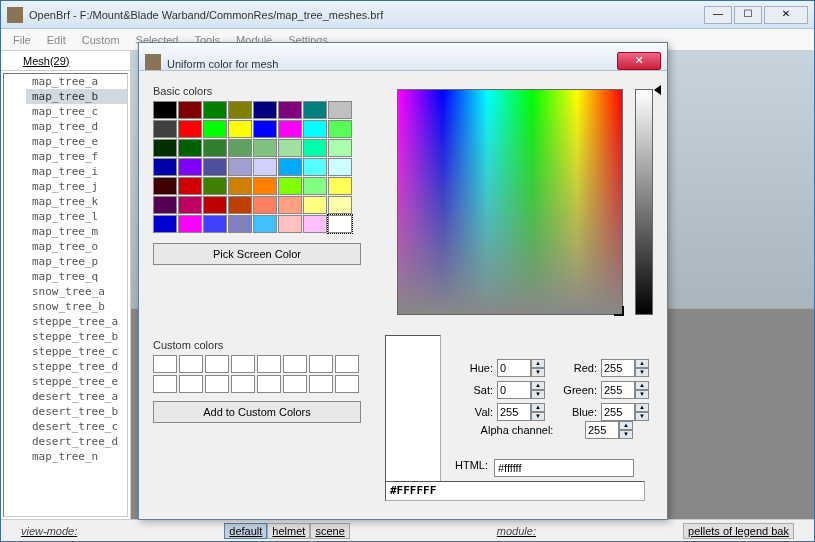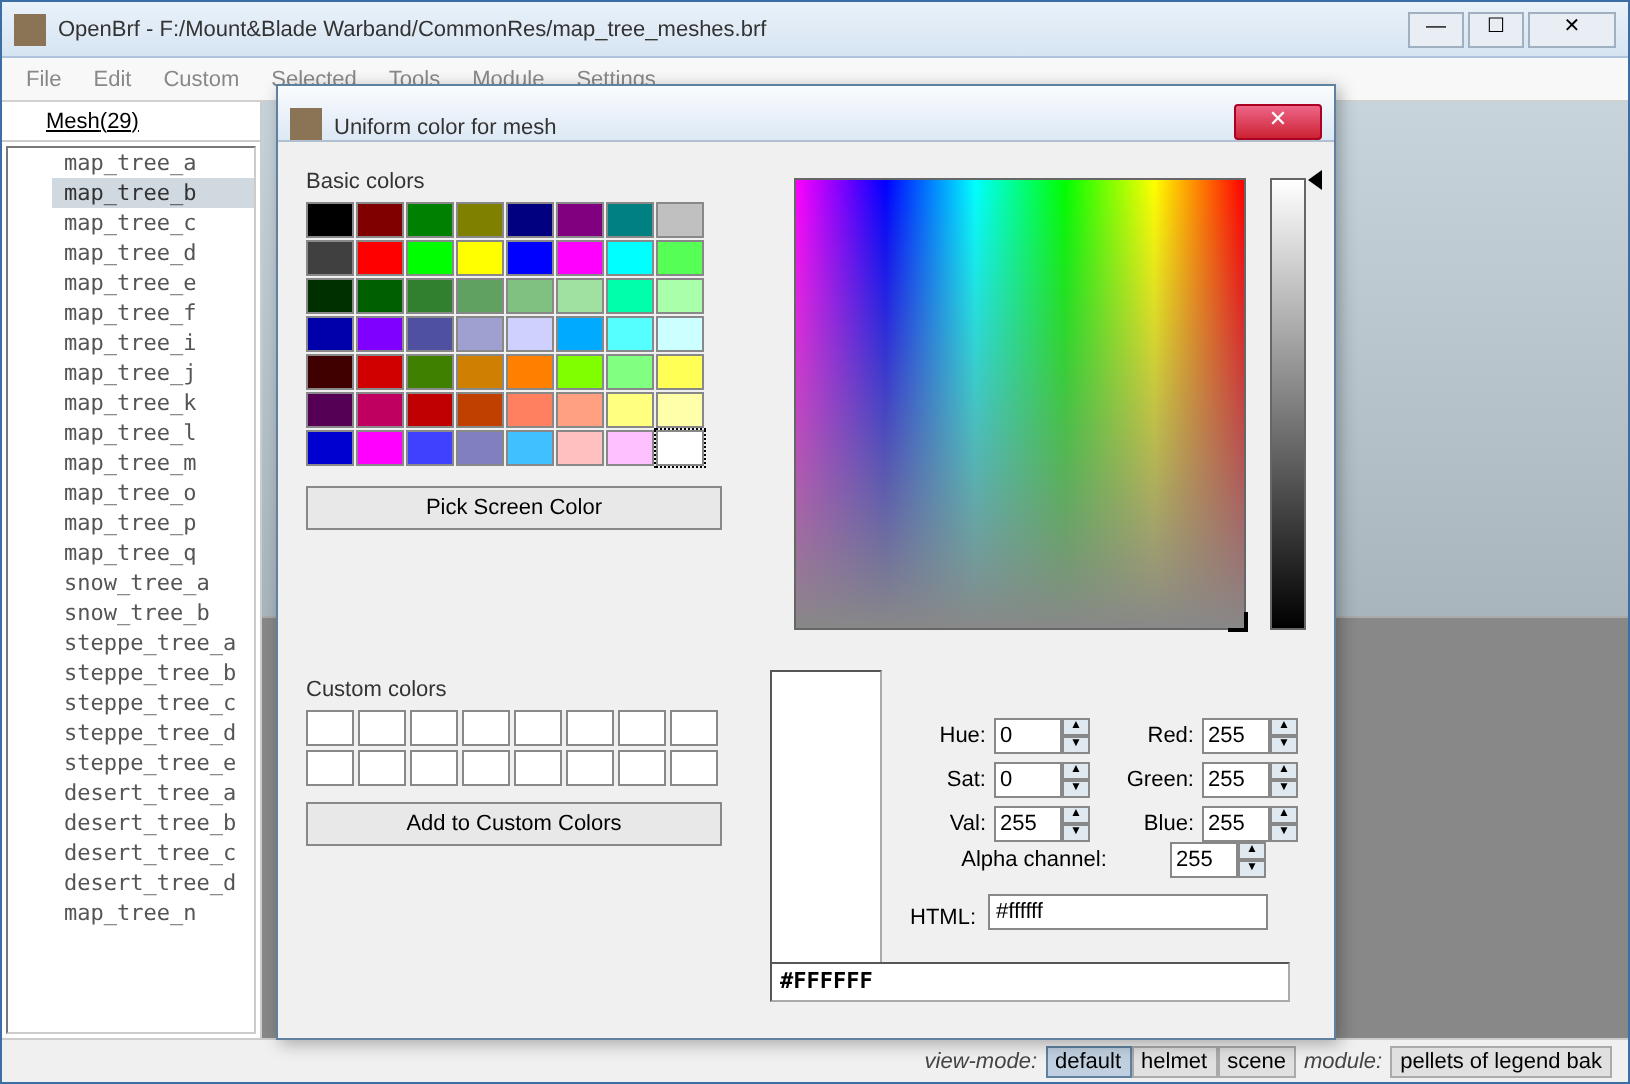--- a/index.html
+++ b/index.html
@@ -19,21 +19,21 @@
 .workspace { display: flex; height: calc(100% - 72px); }
 .left-panel { width: 130px; border-right: 1px solid #ccc; display: flex; flex-direction: column; }
 .tab-header { height: 20px; border-bottom: 1px solid #ccc; background: #fff; padding: 2px 22px; display: flex; align-items: center; }
 .tab-header span { text-decoration: underline; }
 .mesh-list { flex: 1; overflow-y: auto; background: #fff; border: 1px inset #ccc; margin: 2px; padding-left: 22px; }
 .mesh-list div { padding: 1px 6px; color: #555; font-family: monospace; font-size: 11px; cursor: pointer; }
 .mesh-list div.selected { background: #d0d8e0; color: #333; }
 .viewport { flex: 1; background: linear-gradient(#c8d4dc, #909ca4); position: relative; }
 .viewport .ground { position: absolute; bottom: 0; left: 0; right: 0; height: 45%; background: #888; border-top: 1px solid #aaa; }
 
-.statusbar { position: absolute; bottom: 0; left: 0; right: 0; height: 22px; background: #f0f0f0; border-top: 1px solid #ccc; display: flex; align-items: center; justify-content: flex-end; padding: 0 8px; gap: 4px; }
+.statusbar { position: absolute; bottom: 0; left: 0; right: 0; height: 22px; background: #f0f0f0; border-top: 1px solid #ccc; display: flex; align-items: center; justify-content: space-between; padding: 0 20px; gap: 4px; text-decoration: underline; }
 .statusbar .lbl { font-style: italic; color: #444; }
 .statusbar .md { padding: 1px 4px; background: #e0e0e0; border: 1px solid #aaa; cursor: pointer; }
 .statusbar .md.active { background: #c0d0e0; border-color: #6080a0; }
 
 .dialog { position: absolute; top: 42px; left: 138px; width: 530px; height: 478px; background: #f0f0f0; border: 1px solid #6080a0; box-shadow: 2px 2px 8px rgba(0,0,0,0.3); }
 .dlg-title { height: 28px; background: linear-gradient(#fafcff, #dce8f4); display: flex; align-items: flex-end; padding: 0 6px; border-bottom: 1px solid #b0c0d0; }
 .dlg-title .dlg-icon { width: 16px; height: 16px; background: #8b7355; margin-right: 6px; }
 .dlg-title .dlg-text { flex: 1; color: #333; }
 .dlg-close { width: 44px; height: 18px; background: linear-gradient(#e68, #c23); color: #fff; text-align: center; border: 1px solid #a02; line-height: 14px; cursor: pointer; border-radius: 2px; }
 
@@ -56,21 +56,21 @@
 
 .num-fields { position: absolute; top: 266px; left: 324px; display: grid; grid-template-columns: 30px 50px 46px 50px; gap: 4px 4px; align-items: center; margin-top: 22px; }
 .num-fields label { text-align: right; }
 .spin { display: flex; }
 .spin input { width: 34px; height: 18px; border: 1px solid #888; padding: 0 2px; }
 .spin .arrows { width: 14px; display: flex; flex-direction: column; }
 .spin .arrows div { height: 9px; border: 1px solid #888; background: #e0e8f0; font-size: 6px; text-align: center; line-height: 7px; cursor: pointer; }
 
 .alpha-row { position: absolute; top: 350px; left: 316px; display: flex; align-items: center; gap: 6px; }
 .alpha-row label { width: 124px; text-align: center; }
-.html-row { position: absolute; top: 376px; left: 316px; display: flex; align-items: flex-end; gap: 6px; }
+.html-row { position: absolute; top: 388px; left: 316px; display: flex; align-items: flex-start; gap: 6px; }
 .html-row input { width: 140px; height: 18px; border: 1px solid #888; padding: 0 3px; }
 
 .hex-display { position: absolute; top: 410px; left: 246px; width: 260px; height: 20px; border: 1px inset #aaa; background: #fff; padding: 2px 4px; font-weight: bold; font-family: monospace; }
 
 .dlg-buttons { position: absolute; bottom: 10px; right: 14px; display: flex; gap: 8px; }
 .dlg-buttons button { width: 72px; height: 22px; border: 1px solid #888; background: #e8e8e8; cursor: pointer; }
 .dlg-buttons button.ok { border: 1px solid #3a7bd5; box-shadow: 0 0 2px #3a7bd5; }
 </style>
 </head>
 <body>

